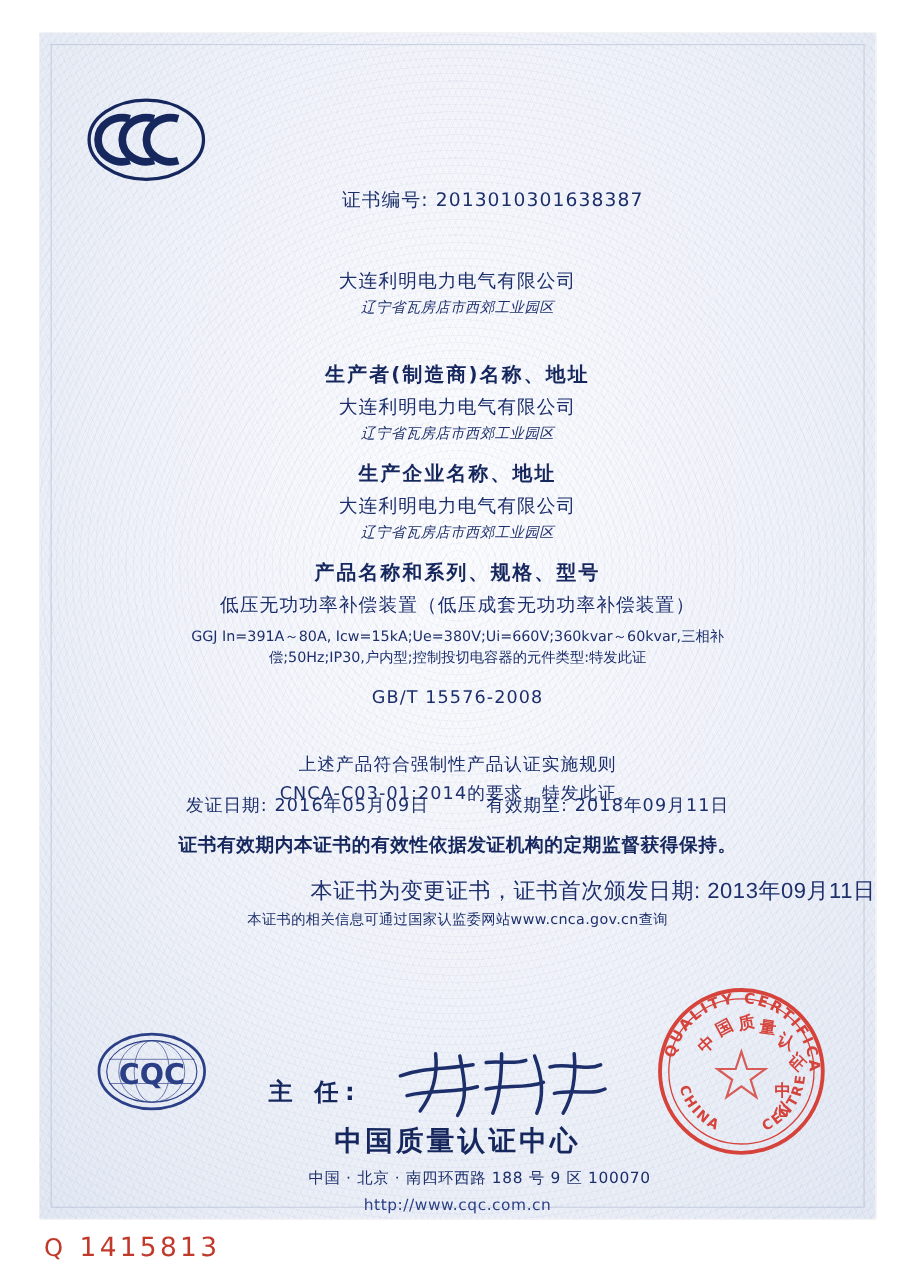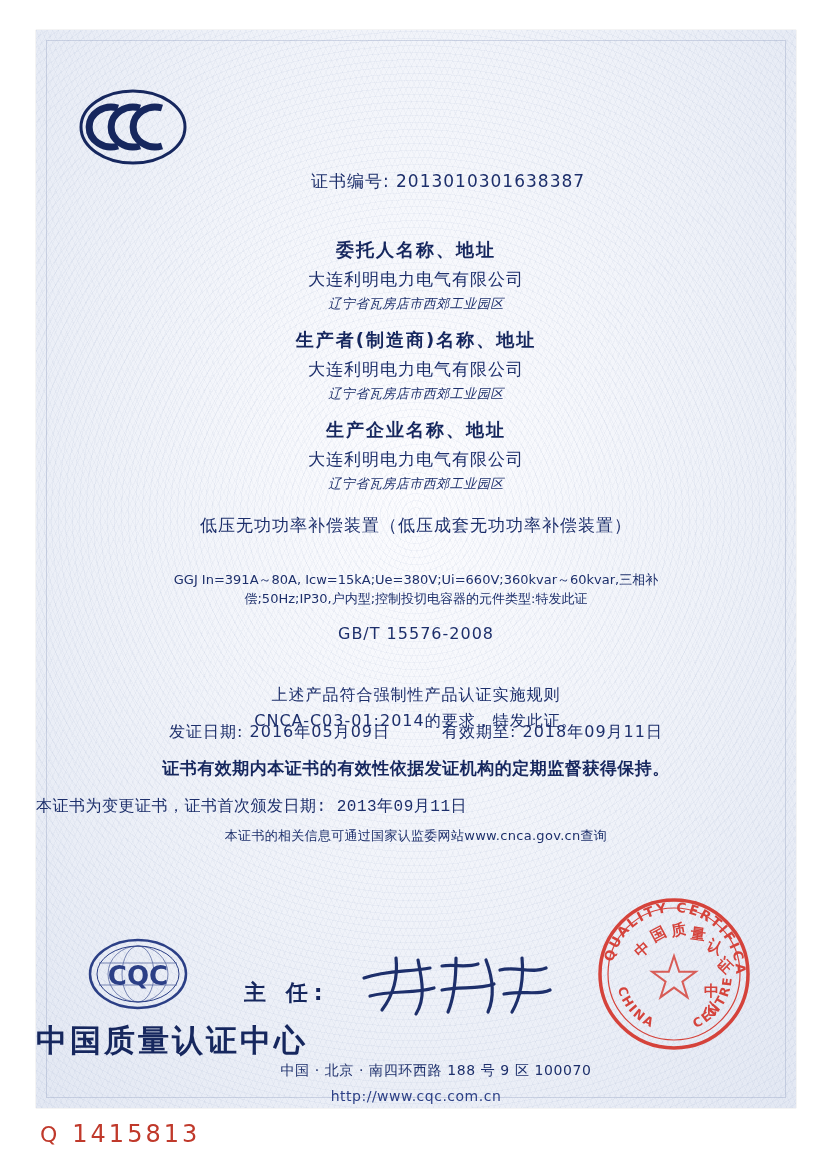--- a/index.html
+++ b/index.html
@@ -153,23 +153,23 @@
     font-family: "DejaVu Sans", sans-serif;
     font-weight: bold;
     font-size: 17px;
     letter-spacing: 0.5px;
     color: #16275e;
   }
   .change-note {
     position: absolute;
     top: 766px;
     width: 100%;
-    text-align: left;
-    font-family: Liberation Mono, monospace;
-    font-size: 16px;
+    text-align: right;
+    font-family: Liberation Sans, sans-serif;
+    font-size: 20px;
     letter-spacing: 0.5px;
     color: #1d2f6b;
   }
   .query-note {
     position: absolute;
     top: 797px;
     width: 100%;
     text-align: center;
     font-family: "DejaVu Sans", sans-serif;
     font-size: 13px;
@@ -199,24 +199,24 @@
     position: absolute;
     left: 320px;
     top: 920px;
     width: 200px;
     height: 75px;
   }
   .org-name {
     position: absolute;
     top: 990px;
     width: 100%;
-    text-align: left;
+    text-align: center;
     font-family: "DejaVu Sans", sans-serif;
     font-weight: bold;
-    font-size: 31px;
+    font-size: 25px;
     letter-spacing: 3px;
     color: #16275e;
   }
   .address {
     position: absolute;
     top: 1032px;
     width: 100%;
     text-align: center;
     font-family: "DejaVu Sans", sans-serif;
     font-size: 14px;
@@ -279,38 +279,38 @@
       </svg>
     </div>
 
 
     <div class="cert-no">
       <span>证书编号:</span>
       <span>2013010301638387</span>
     </div>
 
     <div class="blk" style="top:208px">
-      <div class="sect-head">委托人名称、地址</div>
       <div class="line-main">大连利明电力电气有限公司</div>
       <div class="line-sub">辽宁省瓦房店市西郊工业园区</div>
     </div>
 
     <div class="blk" style="top:298px">
       <div class="sect-head">生产者(制造商)名称、地址</div>
       <div class="line-main">大连利明电力电气有限公司</div>
       <div class="line-sub">辽宁省瓦房店市西郊工业园区</div>
     </div>
 
     <div class="blk" style="top:388px">
       <div class="sect-head">生产企业名称、地址</div>
       <div class="line-main">大连利明电力电气有限公司</div>
       <div class="line-sub">辽宁省瓦房店市西郊工业园区</div>
     </div>
 
     <div class="blk" style="top:478px">
+      <div class="sect-head">产品名称和系列、规格、型号</div>
       <div class="line-main">低压无功功率补偿装置（低压成套无功功率补偿装置）</div>
     </div>
     <div class="blk" style="top:540px">
       <div class="spec-line">GGJ In=391A～80A, Icw=15kA;Ue=380V;Ui=660V;360kvar～60kvar,三相补</div>
       <div class="spec-line">偿;50Hz;IP30,户内型;控制投切电容器的元件类型:特发此证</div>
     </div>
 
     <div class="blk" style="top:582px">
       <div class="std-line" style="margin-top:12px">GB/T 15576-2008</div>
     </div>

